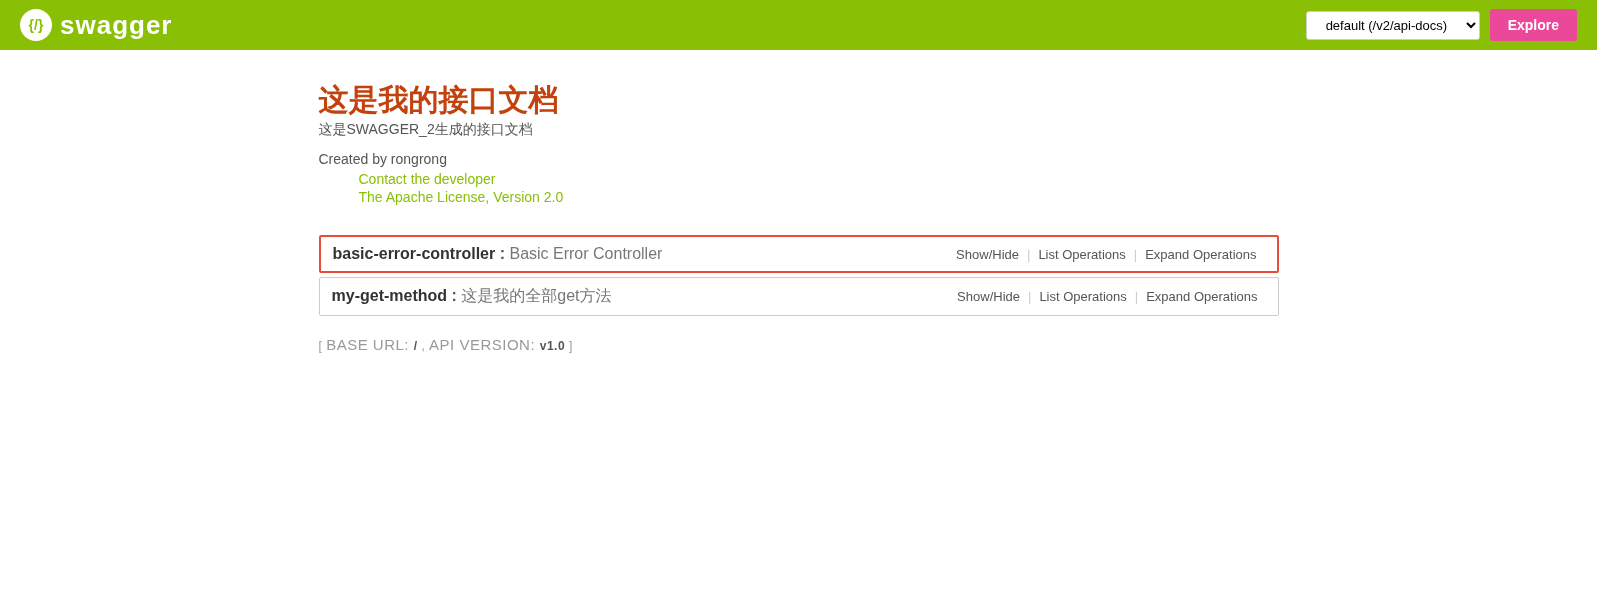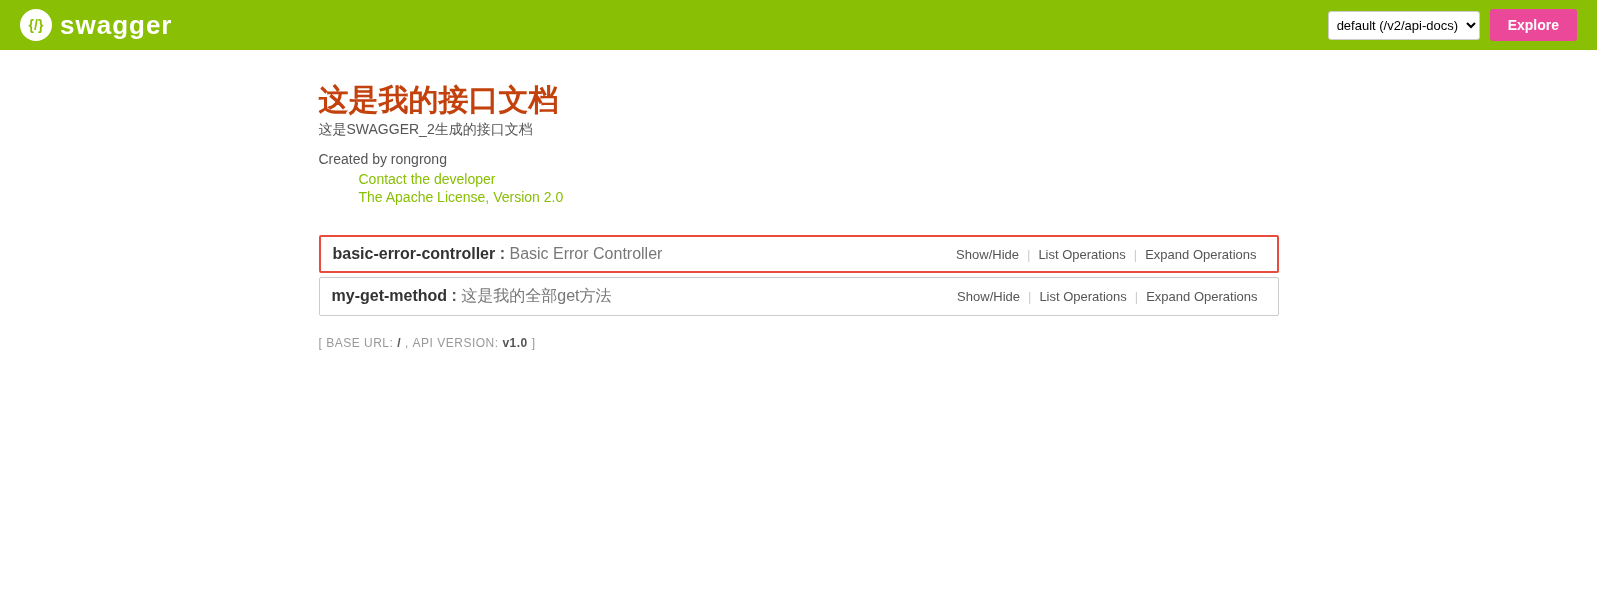--- a/index.html
+++ b/index.html
@@ -56,21 +56,21 @@
       letter-spacing: 1px;
     }
 
     .header-right {
       display: flex;
       align-items: center;
       gap: 10px;
     }
 
     .api-select {
-      padding: 5px 4px;
+      padding: 5px 15px;
       border: 1px solid #ccc;
       border-radius: 3px;
       font-size: 13px;
       background: #fff;
       cursor: pointer;
     }
 
     .explore-btn {
       background: #ec4899;
       color: #fff;
@@ -178,21 +178,21 @@
     .base-url {
       margin-top: 20px;
       font-size: 12px;
       color: #999;
       letter-spacing: 0.5px;
     }
 
     .base-url-label {
       font-variant: small-caps;
       text-transform: uppercase;
-      font-size: 12px;
+      font-size: 15px;
     }
 
     .base-url-value {
       font-weight: bold;
       color: #555;
     }
 
     .section-header-row {
       display: flex;
       align-items: center;

